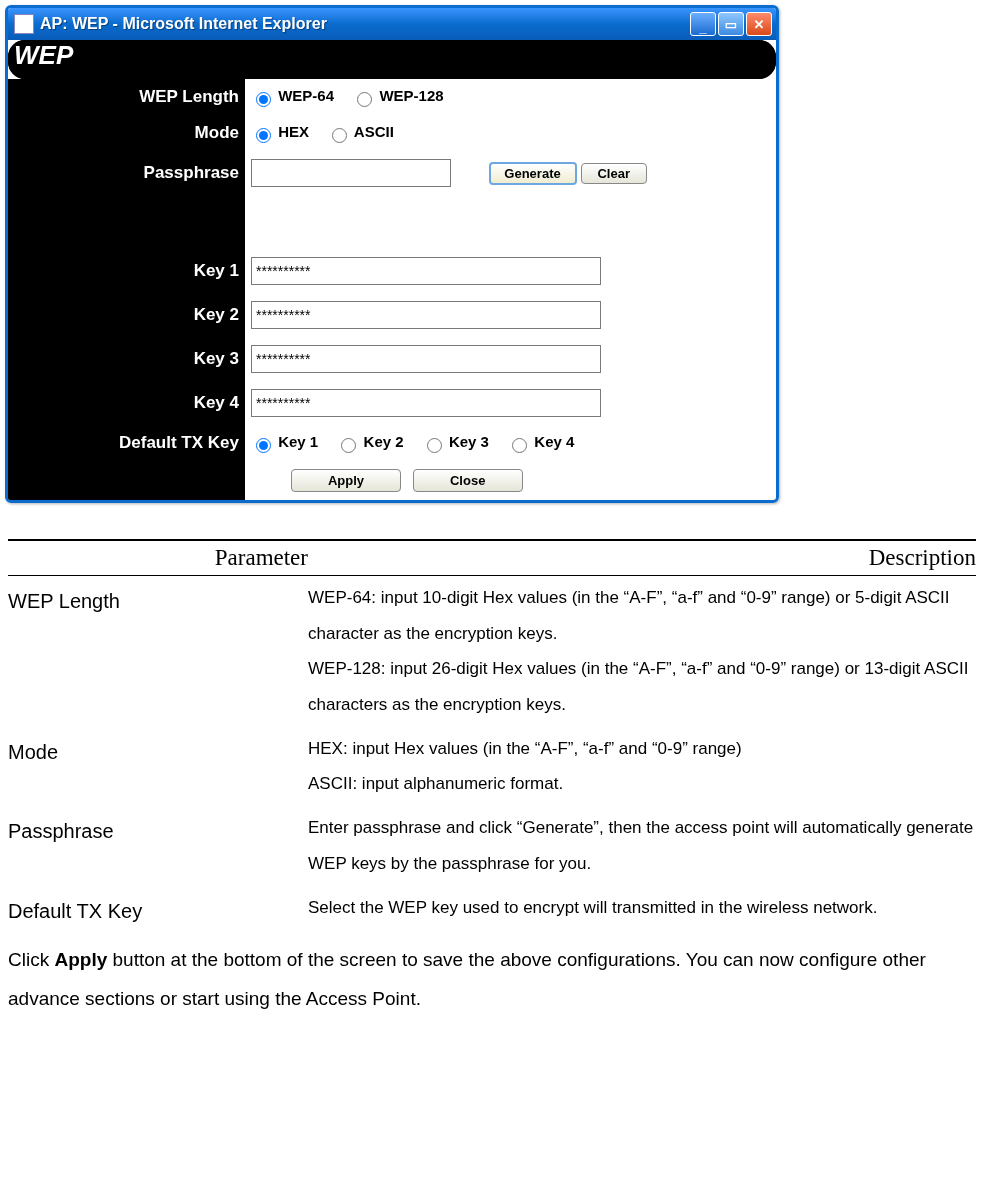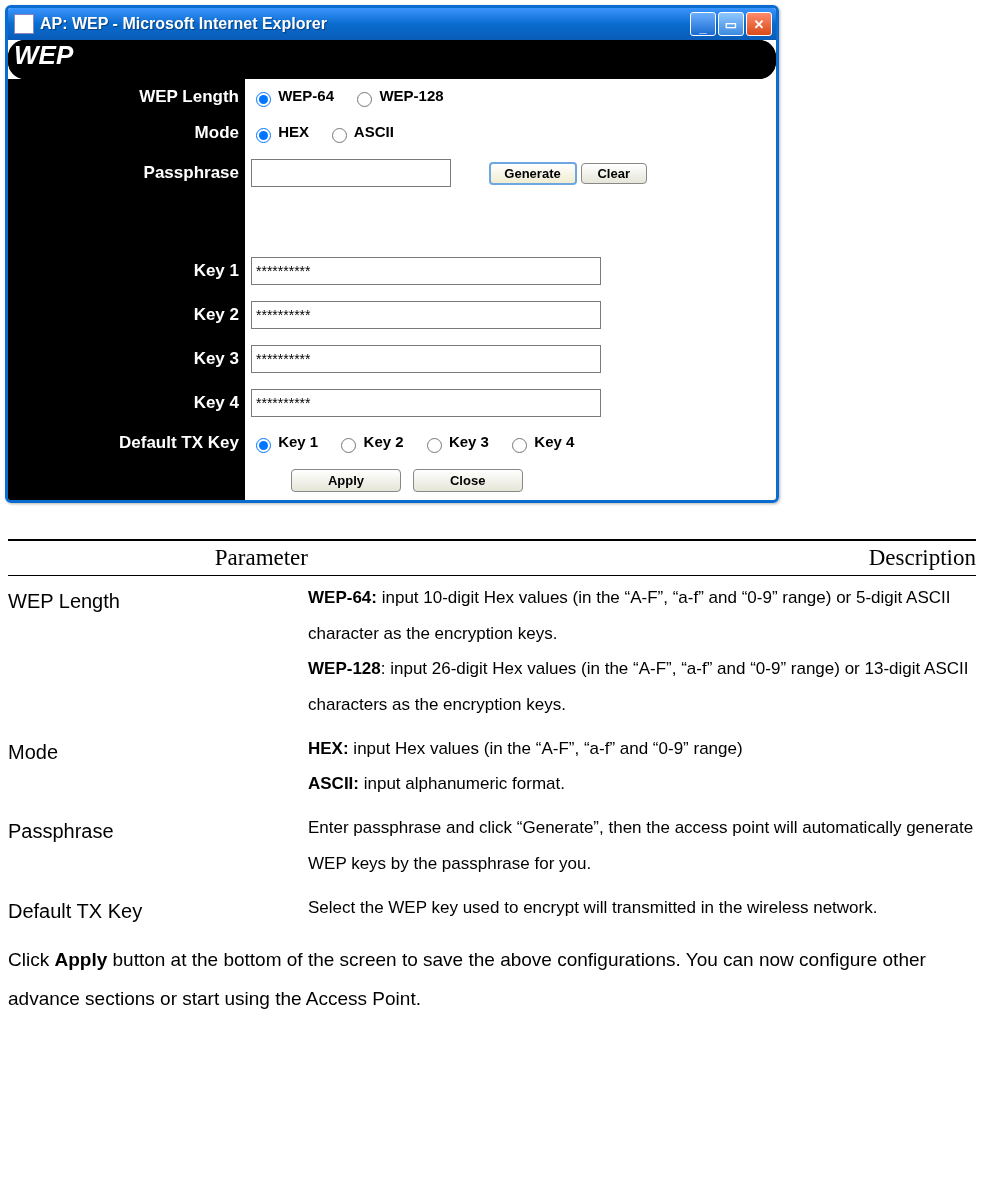--- a/index.html
+++ b/index.html
@@ -124,21 +124,21 @@
   }
   .desc-table th {
     text-align:right; font-weight:normal; font-size:23px; font-family:"Times New Roman",serif;
     border-top:2px solid #000; border-bottom:1.5px solid #000; padding:4px 0;
   }
   .desc-table td {
     vertical-align:top; padding:4px 0; line-height:2.1;
   }
   .param-col { width:300px; font-size:20px; font-family:Arial;}
   .desc-col { font-size:17px; }
-  .desc-col b { font-weight:bold;}
+  .desc-col b { font-weight:normal;}
   .footnote {
     font-size:19px; line-height:2.1; margin-top:4px; padding:0 8px;
   }
 </style>
 </head>
 <body>
 
 <div class="window">
   <div class="titlebar">
     <span class="appicon"></span>

